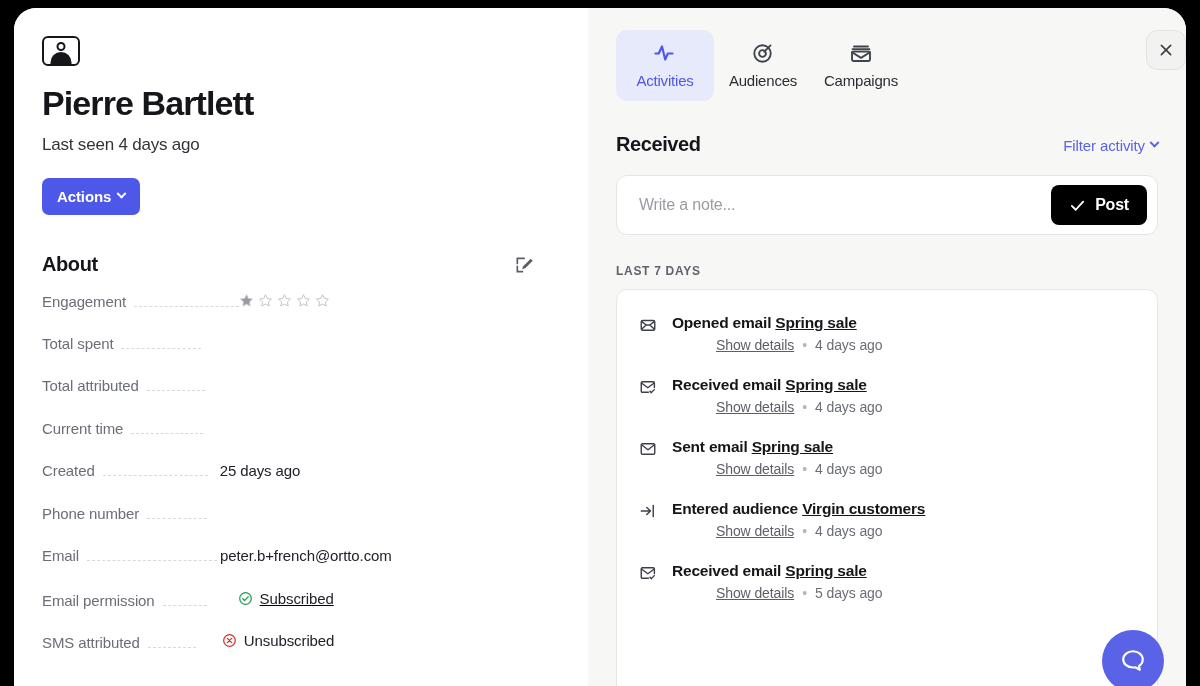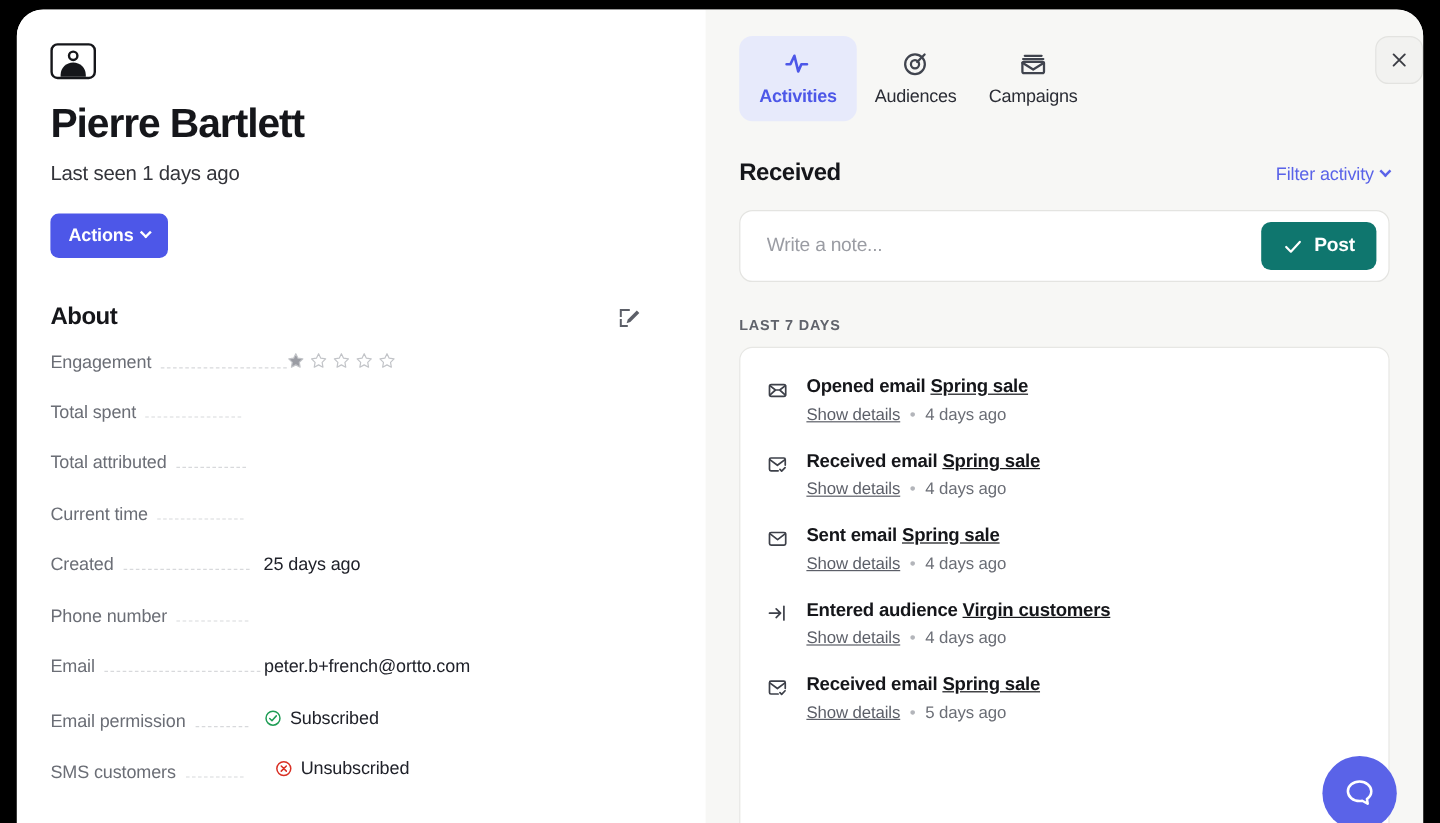--- a/index.html
+++ b/index.html
@@ -175,21 +175,21 @@
     font-family: inherit;
   }
   .tab.active { background: #e7eafb; }
   .tab-icon { width: 24px; height: 24px; color: #40444e; }
   .tab.active .tab-icon { color: #4d57e8; }
   .tab-label {
     font-size: 15px;
     color: #2b2d35;
     letter-spacing: -0.2px;
   }
-  .tab.active .tab-label { color: #4d57e8; font-weight: 700; }
+  .tab.active .tab-label { color: #4d57e8; font-weight: 400; }
 
   .close-btn {
     position: absolute;
     right: 0px; top: 22px;
     width: 40px; height: 40px;
     border-radius: 11px;
     background: #f2f2f0;
     border: 1px solid #e3e3e0;
     display: flex; align-items: center; justify-content: center;
     cursor: pointer;
@@ -234,21 +234,21 @@
     outline: none;
     font-size: 16px;
     font-family: inherit;
     color: #20222a;
     background: transparent;
     flex: 1;
     letter-spacing: -0.2px;
   }
   .note-input::placeholder { color: #9a9ca3; }
   .post-btn {
-    background: #0f766e;
+    background: #000000;
     color: #ffffff;
     border: none;
     border-radius: 8px;
     height: 40px;
     padding: 0 18px;
     font-size: 16px;
     font-weight: 700;
     font-family: inherit;
     display: inline-flex;
     align-items: center;
@@ -289,20 +289,21 @@
     letter-spacing: -0.2px;
   }
   .act-title .obj { text-decoration: underline; cursor: pointer; }
   .act-meta {
     font-size: 14px;
     color: #6b6e76;
     display: flex;
     align-items: center;
     gap: 8px;
     letter-spacing: -0.1px;
+    margin-left: 44px;
   }
   .act-meta .details { text-decoration: underline; cursor: pointer; color: #5c5f68; }
   .dot { color: #b3b5ba; font-size: 14px; }
 
   .chat-bubble {
     position: absolute;
     right: 22px; bottom: 16px;
     width: 62px; height: 62px;
     border-radius: 50%;
     background: #5a63e8;
@@ -317,21 +318,21 @@
 <div class="app-card">
 
   <div class="left-panel">
 
     <div class="avatar-box">
       <div class="head"></div>
       <div class="body"></div>
     </div>
 
     <div class="person-name">Pierre Bartlett</div>
-    <div class="last-seen">Last seen 1 days ago</div>
+    <div class="last-seen">Last seen 4 days ago</div>
 
     <button class="actions-btn">
       <span>Actions</span>
       <span class="chev"></span>
     </button>
 
     <div class="about-header">
       <div class="about-title">About</div>
       <svg class="edit-icon" viewBox="0 0 24 24" fill="none" stroke="currentColor" stroke-width="2">
         <path d="M4 13v7h7"></path>
@@ -404,32 +405,32 @@
         <div class="about-row">
           <span class="about-label">Email</span>
           <span class="about-leader" style="width: 130px; margin-right: auto;"></span>
           <span style="margin-left: 3px; flex: 1 1 0%; position: relative; left: 0px;">
             <span class="about-value">peter.b+french@ortto.com</span>
           </span>
         </div>
         <div class="about-row">
           <span class="about-label">Email permission</span>
           <span class="about-leader" style="width: 44px; margin-right: auto;"></span>
-          <span style="margin-left: 13px; flex: 1 1 0%; position: relative; left: 0px;">
+          <span style="margin-left: 13px; flex: 1 1 0%; position: relative; left: 18px; text-decoration: underline;">
             <span class="about-value">
               <svg class="badge-icon" viewBox="0 0 24 24" fill="none" stroke="#1f9d55" stroke-width="2" stroke-linecap="round" stroke-linejoin="round">
         <circle cx="12" cy="12" r="9.3"></circle>
         <path d="M7.6 12.3l3 3 5.8-6.4"></path>
       </svg>
               <span>Subscribed</span>
             </span>
           </span>
         </div>
         <div class="about-row">
-          <span class="about-label">SMS customers</span>
+          <span class="about-label">SMS attributed</span>
           <span class="about-leader" style="width: 48px; margin-right: auto;"></span>
           <span style="margin-left: 14px; flex: 1 1 0%; position: relative; left: 12px;">
             <span class="about-value">
               <svg class="badge-icon" viewBox="0 0 24 24" fill="none" stroke="#d93025" stroke-width="2" stroke-linecap="round" stroke-linejoin="round">
         <circle cx="12" cy="12" r="9.3"></circle>
         <path d="M8.6 8.6l6.8 6.8M15.4 8.6l-6.8 6.8"></path>
       </svg>
               <span>Unsubscribed</span>
             </span>
           </span>

